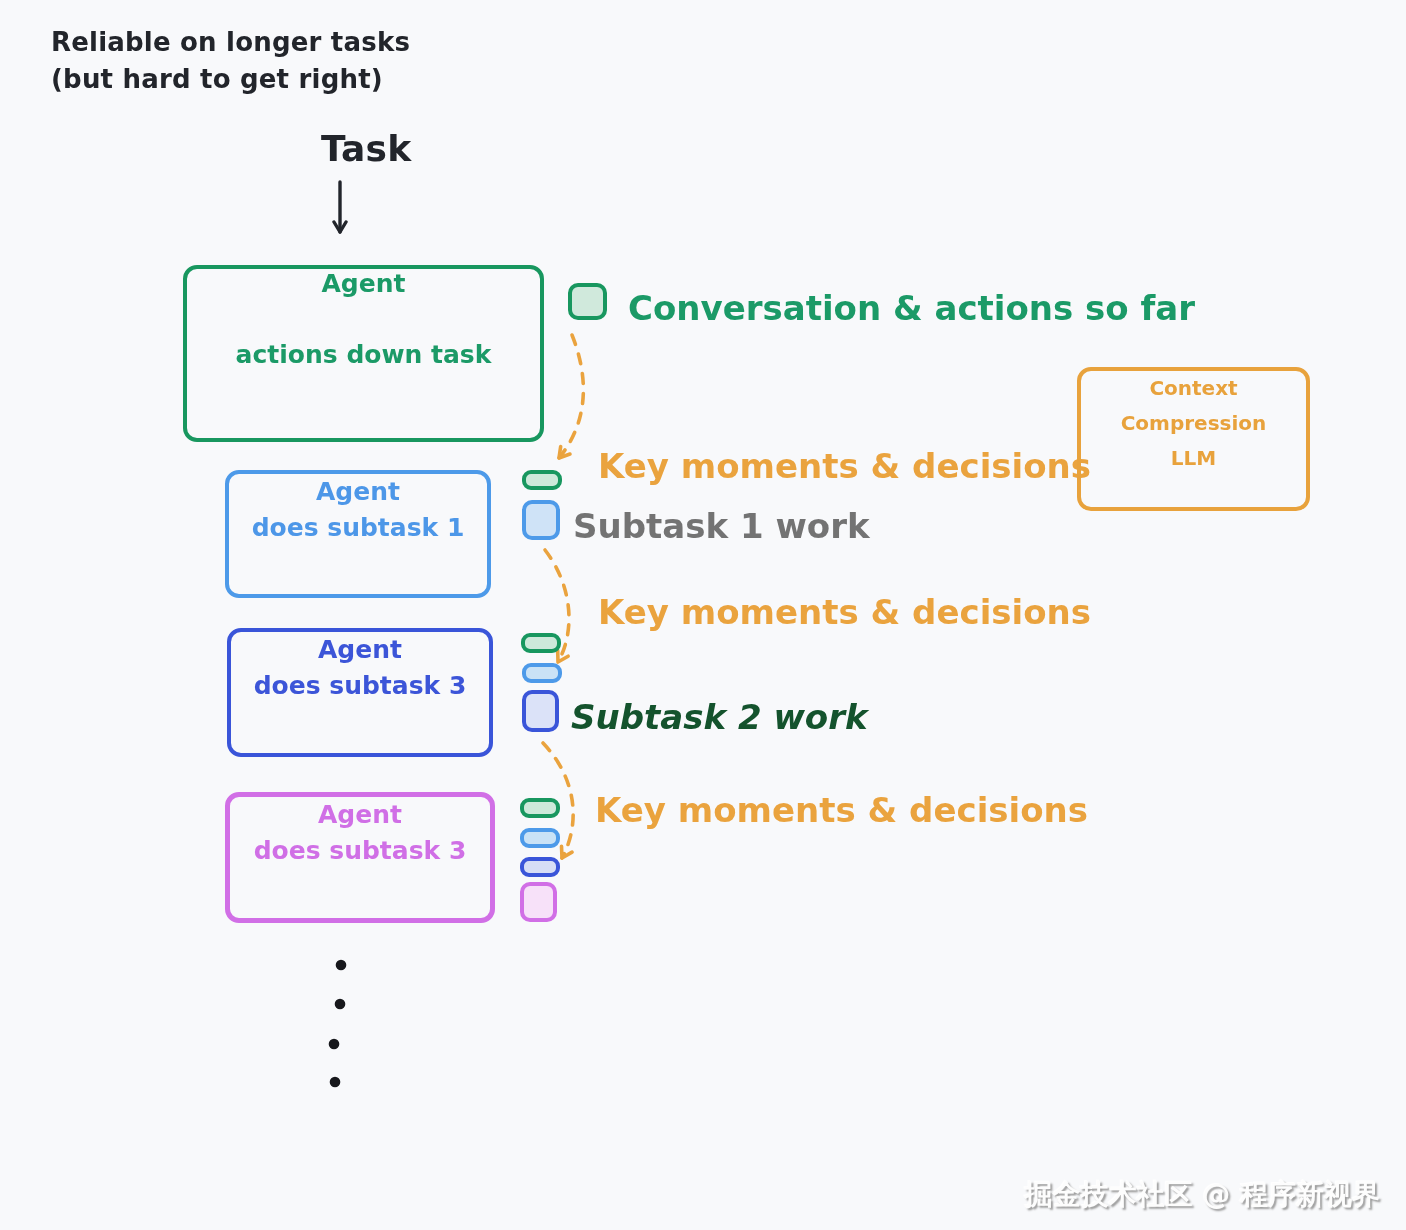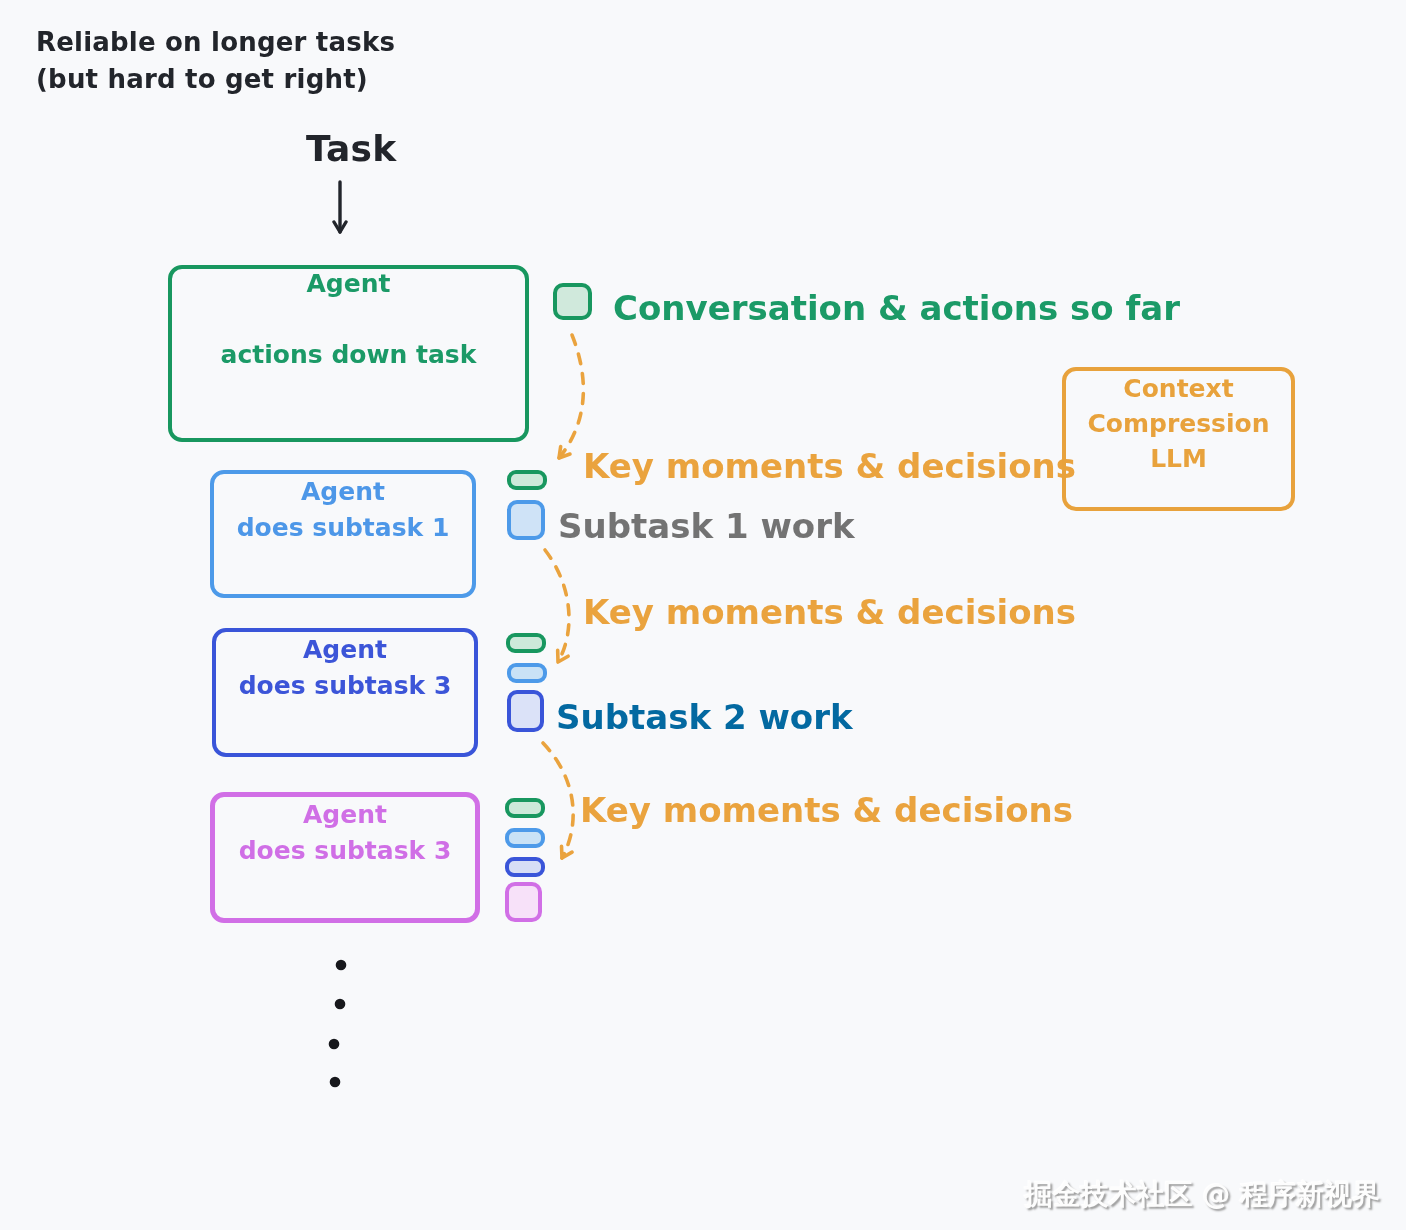--- a/index.html
+++ b/index.html
@@ -1,55 +1,55 @@
 <!DOCTYPE html>
 <html><head>
 <meta charset="utf-8">
 <style>
   html,body{margin:0;padding:0;background:#e9eaee;}
   .canvas{
     position:relative;width:1406px;height:1230px;background:#f8f9fb;
     font-family:"DejaVu Sans","Liberation Sans",sans-serif;
     overflow:hidden;
   }
-  .abs{position:absolute;}
+  .abs{position:absolute;margin-left:15px;}
   .hand{font-weight:700;letter-spacing:0.2px;}
   
   .title{left:36px;top:24px;font-size:26px;line-height:37px;color:#22252b;}
   
   .task-label{left:306px;top:128px;font-size:36px;color:#22252b;}
   
   .box{
     border-radius:14px;display:flex;flex-direction:column;
     align-items:center;text-align:center;
     font-size:25px;font-weight:700;background:transparent;
   }
   .box-green{left:168px;top:265px;width:353px;height:169px;border:4px solid #18975f;color:#1b9a67;}
   .box-green .gap{height:42px;}
   .box-blue1{left:210px;top:470px;width:258px;height:120px;border:4px solid #4d9ae9;color:#4d97e8;line-height:36px;}
   .box-blue2{left:212px;top:628px;width:258px;height:121px;border:4px solid #3a55d9;color:#3c55d8;line-height:36px;}
   .box-purple{left:210px;top:792px;width:260px;height:121px;border:5px solid #d16fe6;color:#d06fe6;line-height:36px;}
-  .box-orange{left:1062px;top:367px;width:225px;height:136px;border:4px solid #e8a23c;color:#e8a23c;line-height:35px;font-size:25px;}
+  .box-orange{left:1062px;top:367px;width:225px;height:136px;border:4px solid #e8a23c;color:#e8a23c;line-height:35px;font-size:20px;}
   
   .token{border-radius:10px;}
   .sq-green{left:553px;top:283px;width:31px;height:29px;border:4px solid #18975f;background:#d0e9dc;}
   .pill{height:12px;width:32px;border-radius:9px;}
   .pill-green{border:4px solid #18975f;background:#cde9da;}
   .pill-lblue{border:4px solid #4d9ae9;background:#c9e2f6;}
   .pill-royal{border:4px solid #3a55d9;background:#d7def6;}
   .sq-blue1{left:507px;top:500px;width:30px;height:32px;border:4px solid #4d9ae9;background:#cfe3f7;}
   .sq-blue2{left:507px;top:690px;width:29px;height:34px;border:4px solid #3a55d9;background:#dbe2f8;}
   .sq-purple{left:505px;top:882px;width:29px;height:32px;border:4px solid #d16fe6;background:#f7e1f9;}
   
   .lbl{font-size:34px;font-weight:700;white-space:nowrap;}
   .lbl-conversation{left:613px;top:288px;color:#1b9a67;}
   .lbl-key1{left:583px;top:446px;color:#eaa33e;}
   .lbl-sub1{left:558px;top:506px;color:#737373;}
   .lbl-key2{left:583px;top:592px;color:#eaa33e;}
-  .lbl-sub2{left:556px;top:697px;color:#0369a1;}
+  .lbl-sub2{left:556px;top:697px;color:#14532d;font-style:italic;}
   .lbl-key3{left:580px;top:790px;color:#eaa33e;}
   .overlay{position:absolute;left:0;top:0;pointer-events:none;}
   .watermark{
     right:26px;bottom:16px;font-size:28px;font-weight:700;
     color:#fdfdfd;text-shadow:2px 2px 2px #9b9b9b, -1px -1px 1px #ffffff;
     font-family:"DejaVu Sans","Liberation Sans",sans-serif;
   }
 </style>
 </head>
 <body>

